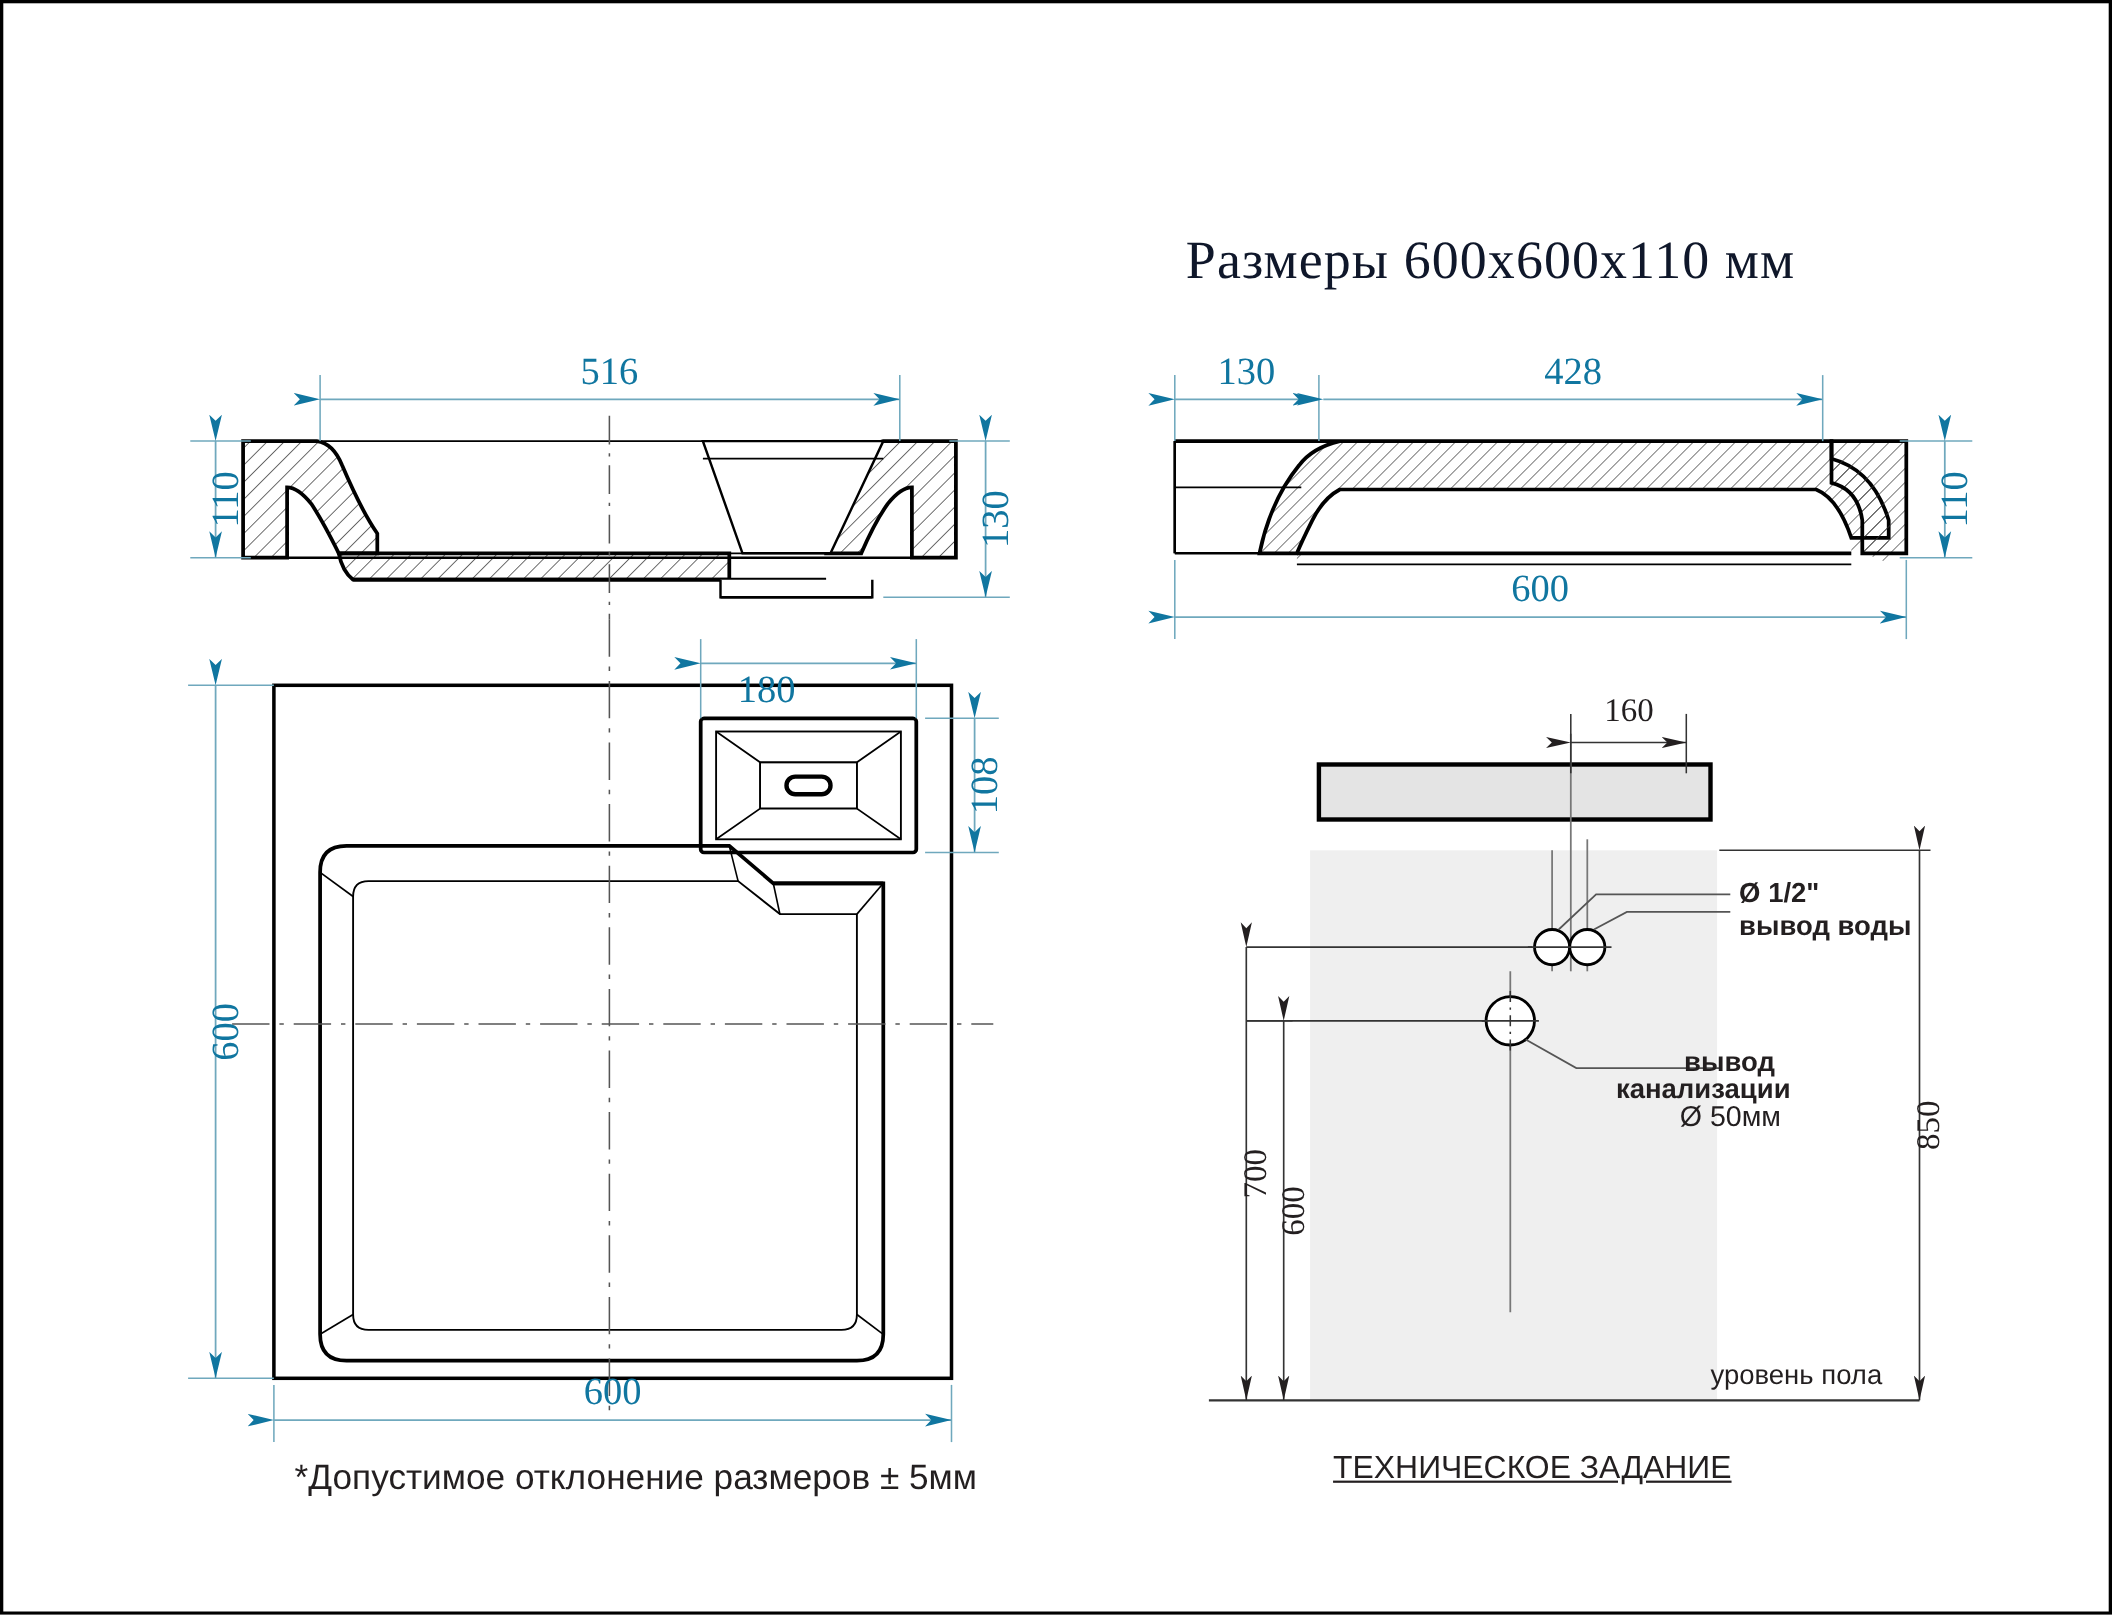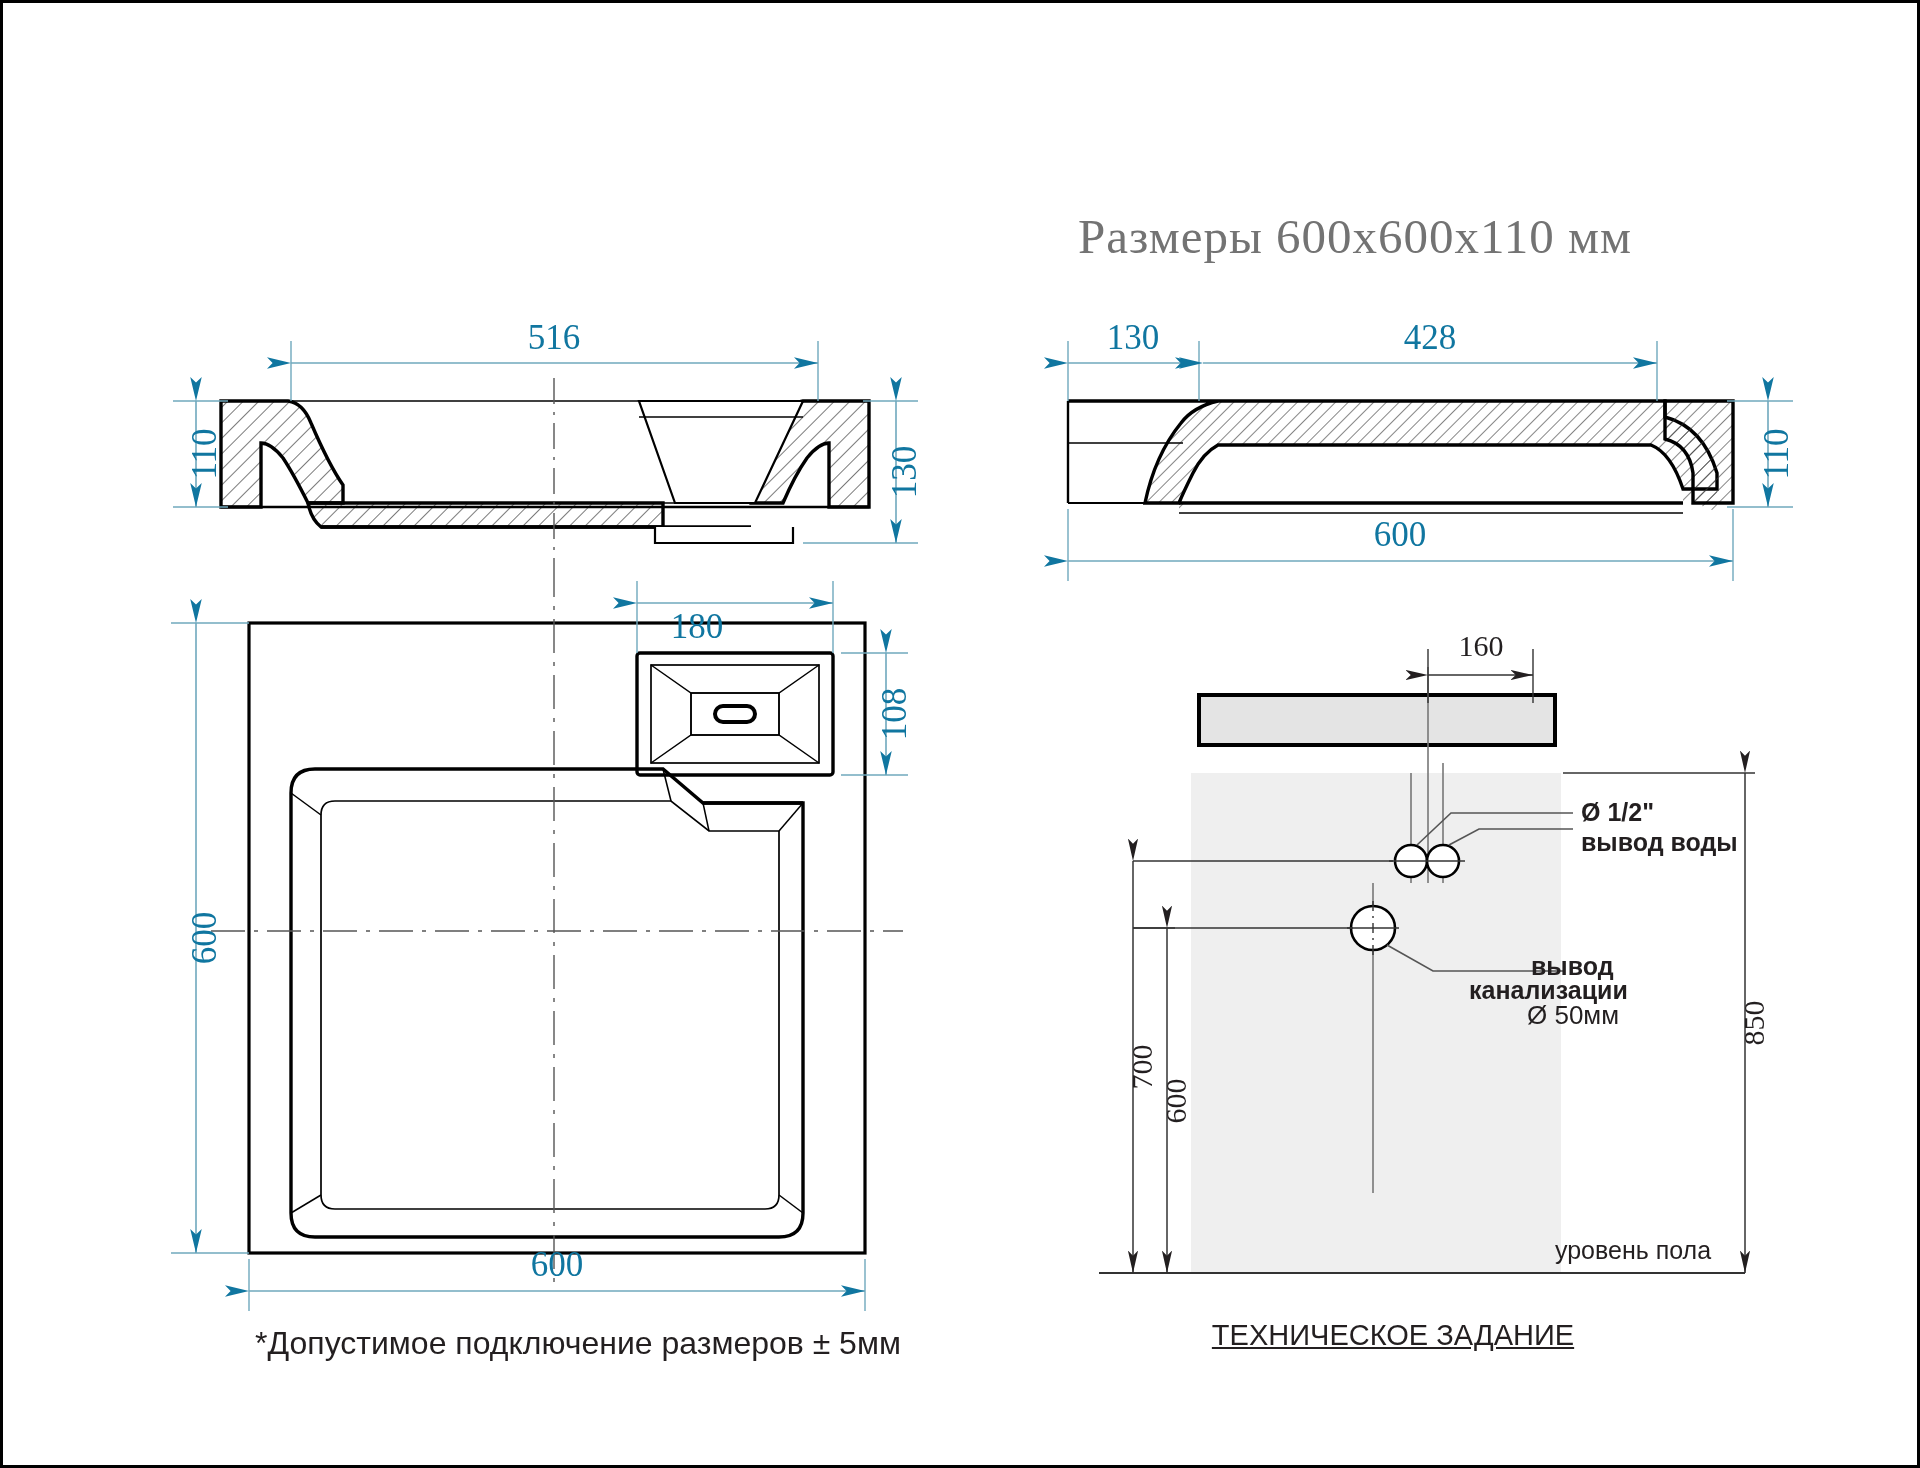--- a/index.html
+++ b/index.html
@@ -12,21 +12,21 @@
     border:3px solid #000;
     box-sizing:border-box;
     background:#fff;
   }
   svg.draw{position:absolute;left:0;top:0;width:1920px;height:1468px;}
   .ttl{
     position:absolute;
     font-family:"Liberation Serif", serif;
     font-size:49px;
     letter-spacing:1px;
-    color:#737373;
+    color:#0f172a;
     white-space:nowrap;
   }
   .cap{
     position:absolute;
     font-family:"Liberation Sans", sans-serif;
     color:#231f20;
     white-space:nowrap;
   }
   .cap.c{transform:translateX(-50%);}
   .dim{
@@ -290,17 +290,17 @@
 
   <div class="lbl" style="left:1578px;top:796px;">Ø 1/2"</div>
   <div class="lbl" style="left:1578px;top:826px;">вывод воды</div>
 
   <div class="lbl" style="left:1528px;top:950px;">вывод</div>
   <div class="lbl" style="left:1466px;top:974px;">канализации</div>
   <div class="lbl sm" style="left:1524px;top:998px;">Ø 50мм</div>
 
   <div class="lbl thin" style="left:1552px;top:1234px;font-weight:normal;">уровень пола</div>
 
-  <div class="cap c" style="left:575px;top:1322px;font-size:32px;">*Допустимое подключение размеров ± 5мм</div>
+  <div class="cap c" style="left:575px;top:1322px;font-size:32px;">*Допустимое отклонение размеров ± 5мм</div>
 
   <div class="cap c" style="left:1390px;top:1316px;font-size:29px;text-decoration:underline;">ТЕХНИЧЕСКОЕ ЗАДАНИЕ</div>
 
 </div>
 
 </body></html>

